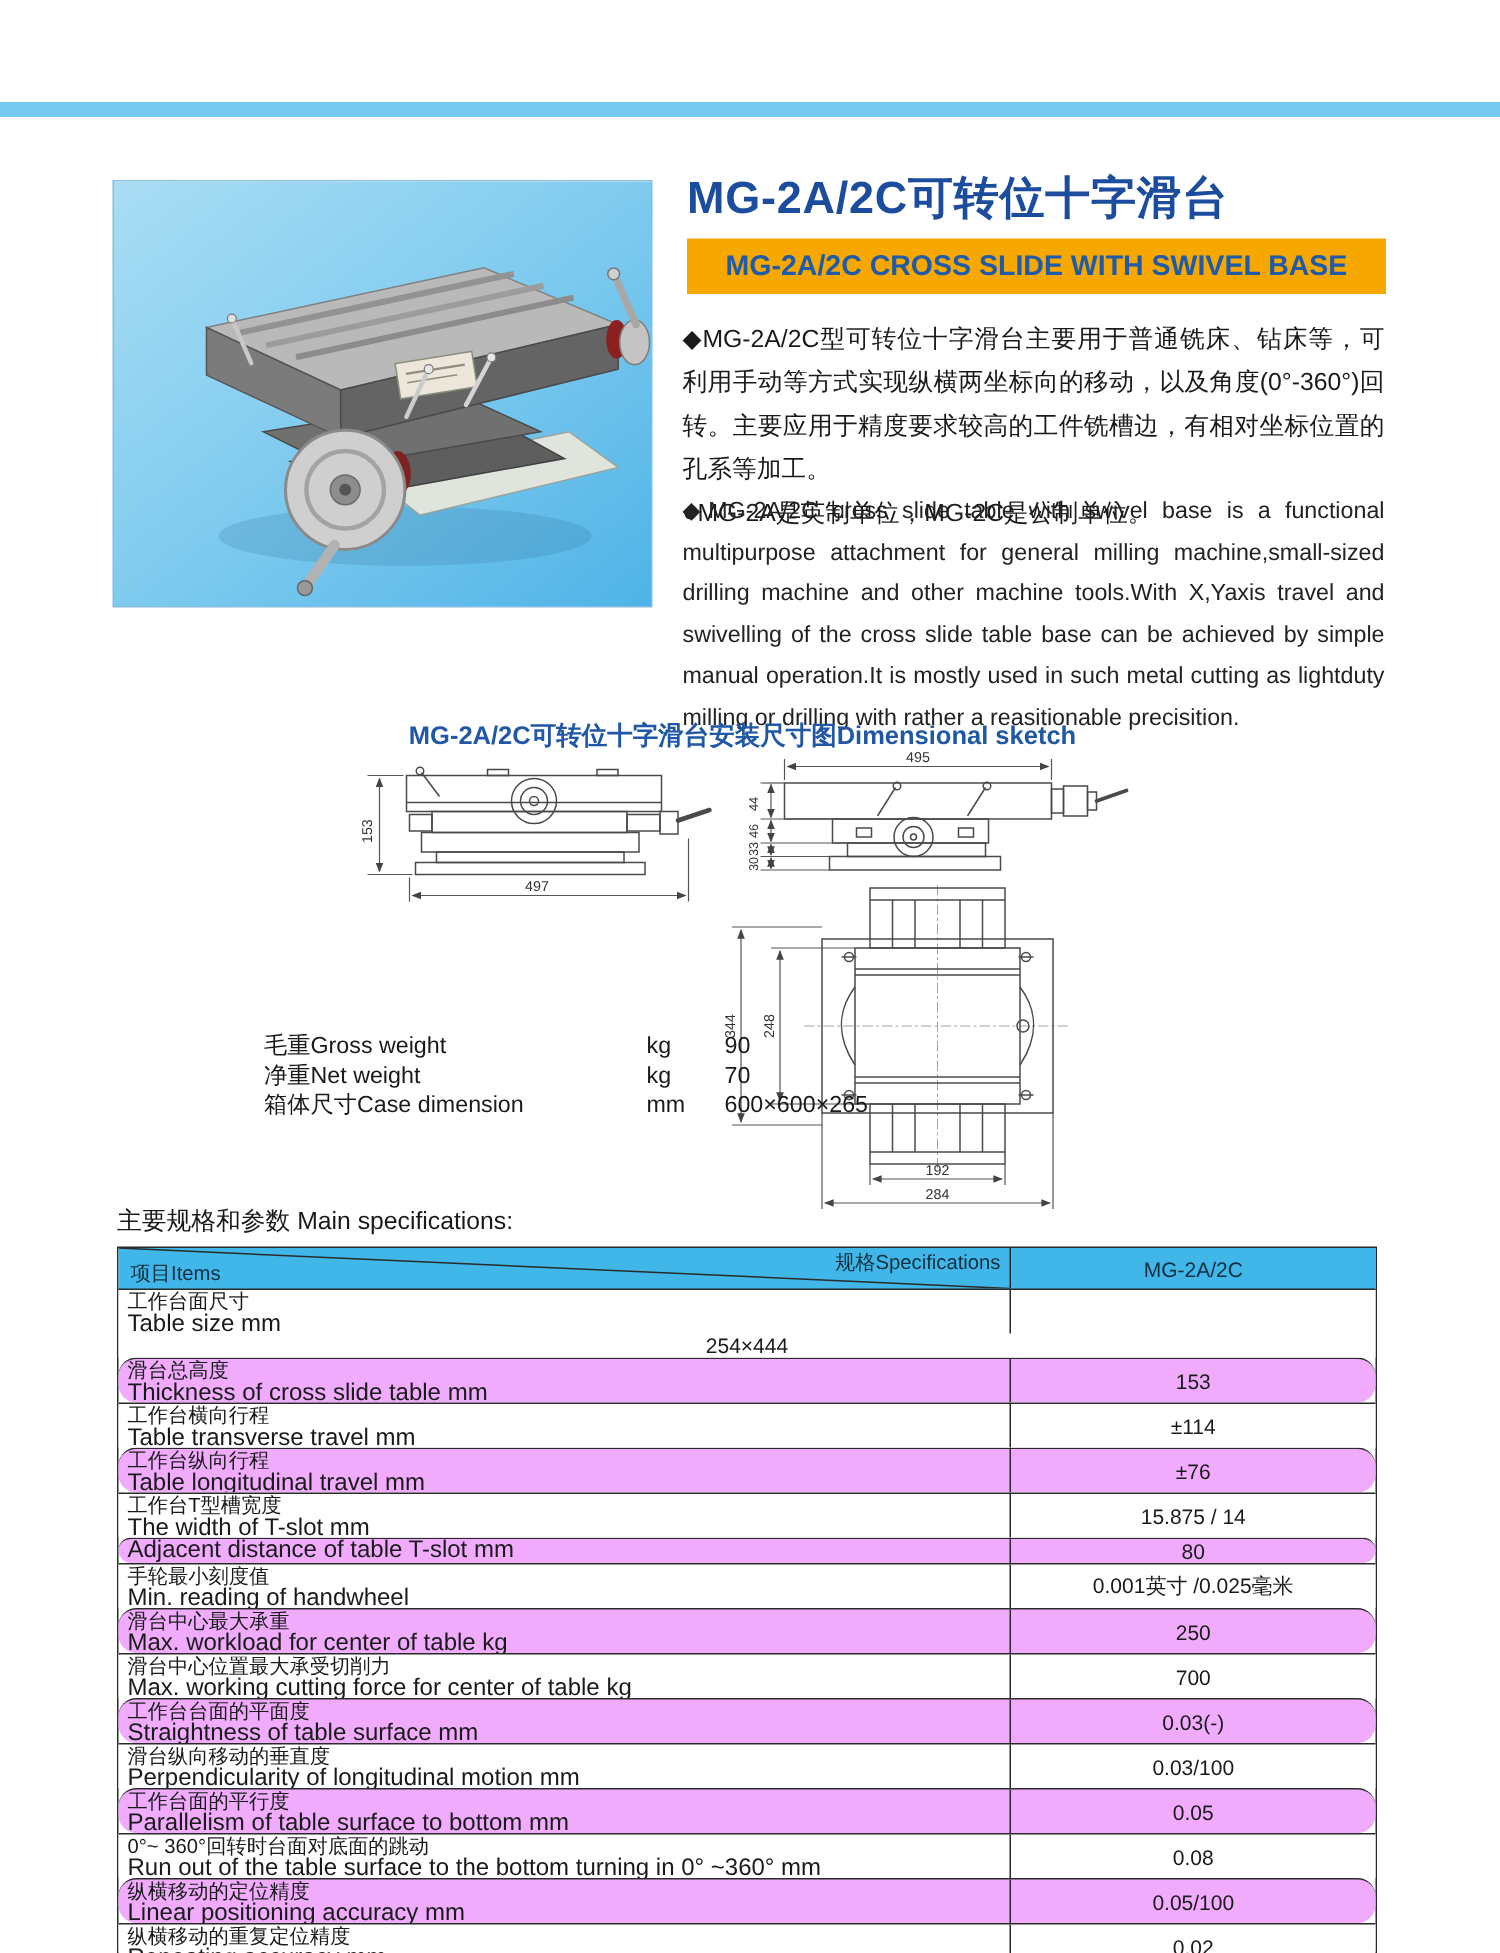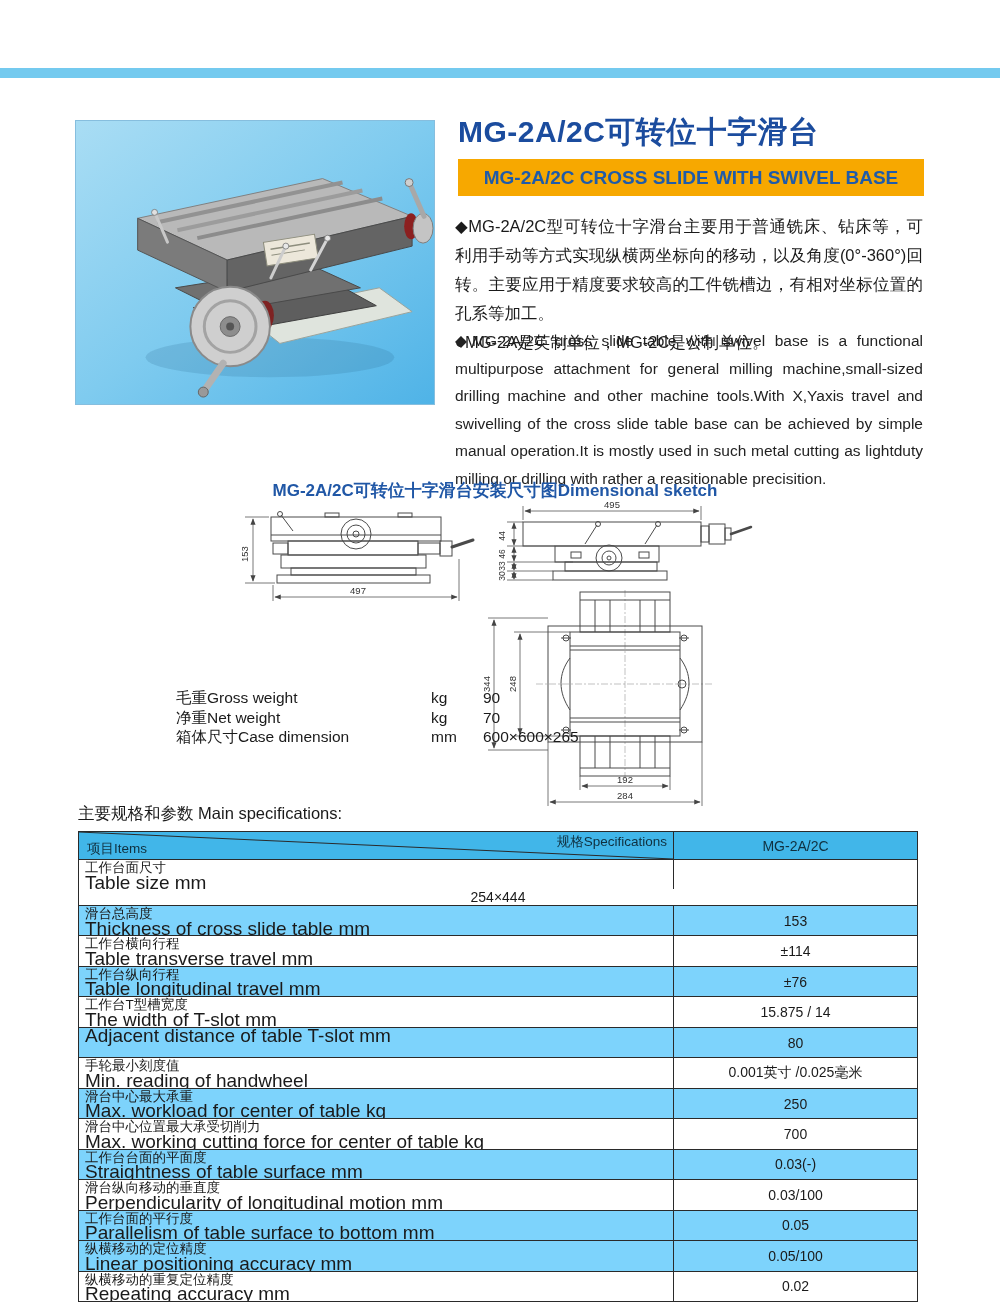--- a/index.html
+++ b/index.html
@@ -37,24 +37,24 @@
   .spec-table{position:absolute;left:78px;top:831px;width:840px;height:471px;border:1px solid #2a2a2a;box-sizing:border-box;display:flex;flex-direction:column;background:#fff;}
   .spec-header{height:27px;flex:0 0 27px;display:flex;border-bottom:1px solid #2a2a2a;color:#10303f;}
   .spec-h-items{position:relative;width:595px;box-sizing:border-box;border-right:1px solid #2a2a2a;}
   .spec-h-items svg{position:absolute;inset:0;width:100%;height:100%;}
   .h-items{position:absolute;left:8px;bottom:1px;font-size:13.5px;}
   .h-spec{position:absolute;right:6px;top:1px;font-size:13.5px;margin-left:47px;}
   .spec-h-model{flex:1;display:flex;align-items:center;justify-content:center;font-size:14px;}
   .spec-rows{flex:1;display:flex;flex-direction:column;}
   .spec-row{flex:1;display:flex;border-top:1px solid #2a2a2a;background:#fff;}
   .spec-row:first-child{border-top:none;flex-direction:column;}
-  .spec-row.alt{background:#7dd3fc;}
+  .spec-row.alt{background:#f0abfc;border-radius:12px;}
   .spec-row .c1{width:595px;box-sizing:border-box;border-right:1px solid #2a2a2a;padding:1px 4px 0 6px;overflow:hidden;}
   .spec-row .c1 .cn{font-size:13.5px;line-height:14.5px;}
-  .spec-row .c1 .en{font-size:19px;line-height:13.5px;}
+  .spec-row .c1 .en{font-size:16px;line-height:13.5px;}
   .spec-row .c2{flex:1;display:flex;align-items:center;justify-content:center;font-size:14px;}
 </style>
 </head>
 <body>
 
 <div class="page">
 
   <div class="top-stripe" style="background:#74caef;"></div>
 
   <div class="photo-frame">
@@ -376,20 +376,27 @@
           </div>
           <div class="c2">0.03/100</div>
         </div>
         <div class="spec-row alt">
           <div class="c1">
             <div class="cn">工作台面的平行度</div>
             <div class="en">Parallelism of table surface to bottom mm</div>
           </div>
           <div class="c2">0.05</div>
         </div>
+        <div class="spec-row">
+          <div class="c1">
+            <div class="cn">0°~ 360°回转时台面对底面的跳动</div>
+            <div class="en">Run out of the table surface to the bottom turning in 0° ~360° mm</div>
+          </div>
+          <div class="c2">0.08</div>
+        </div>
         <div class="spec-row alt">
           <div class="c1">
             <div class="cn">纵横移动的定位精度</div>
             <div class="en">Linear positioning accuracy mm</div>
           </div>
           <div class="c2">0.05/100</div>
         </div>
         <div class="spec-row">
           <div class="c1">
             <div class="cn">纵横移动的重复定位精度</div>

